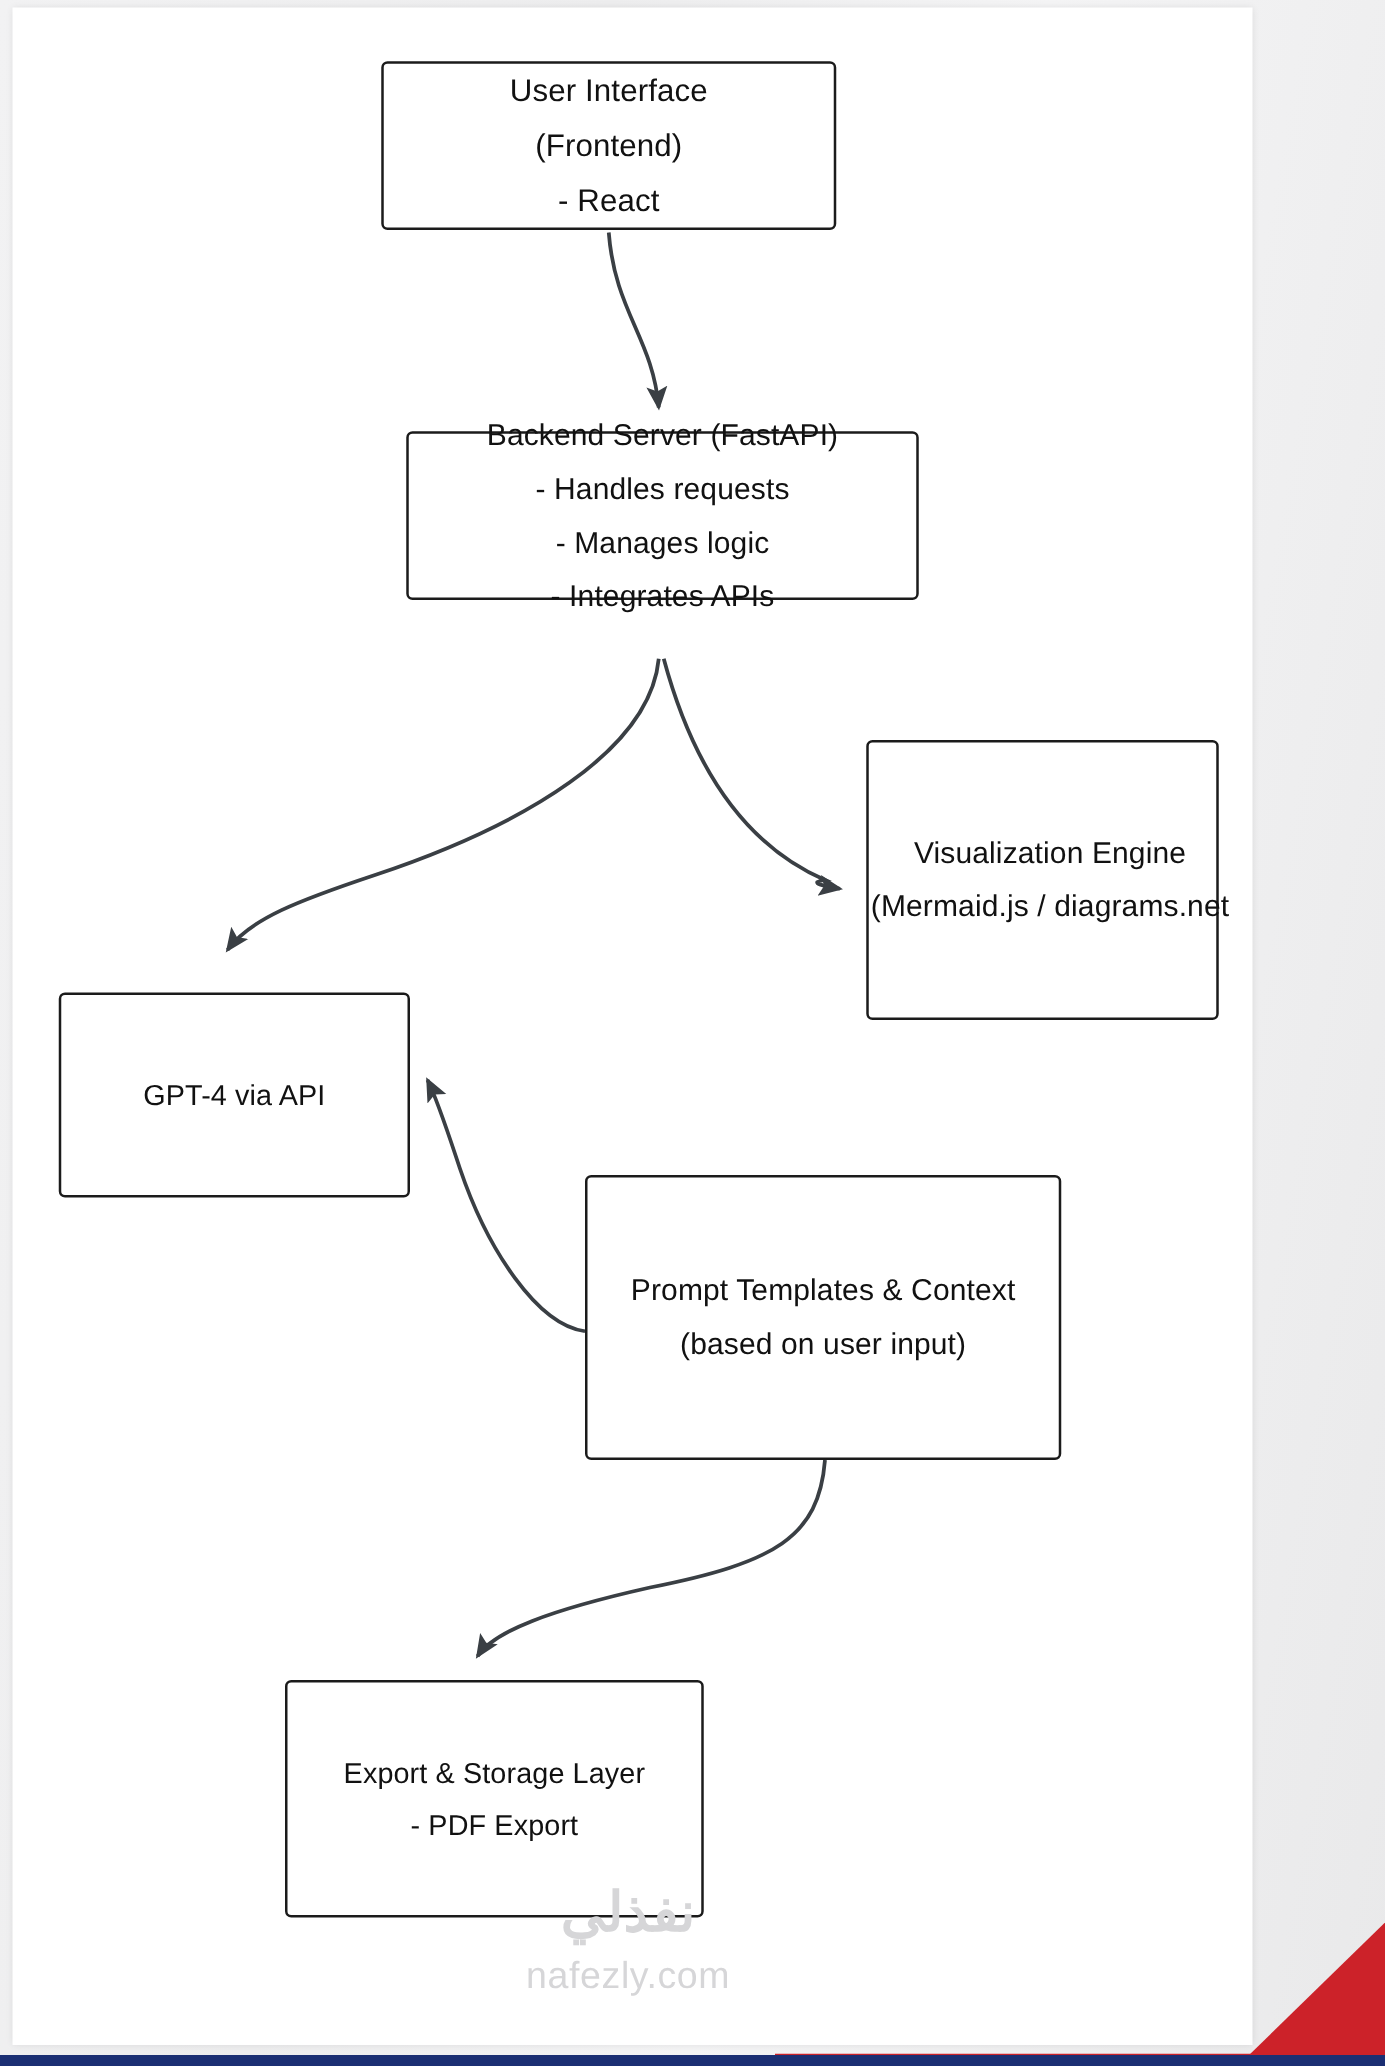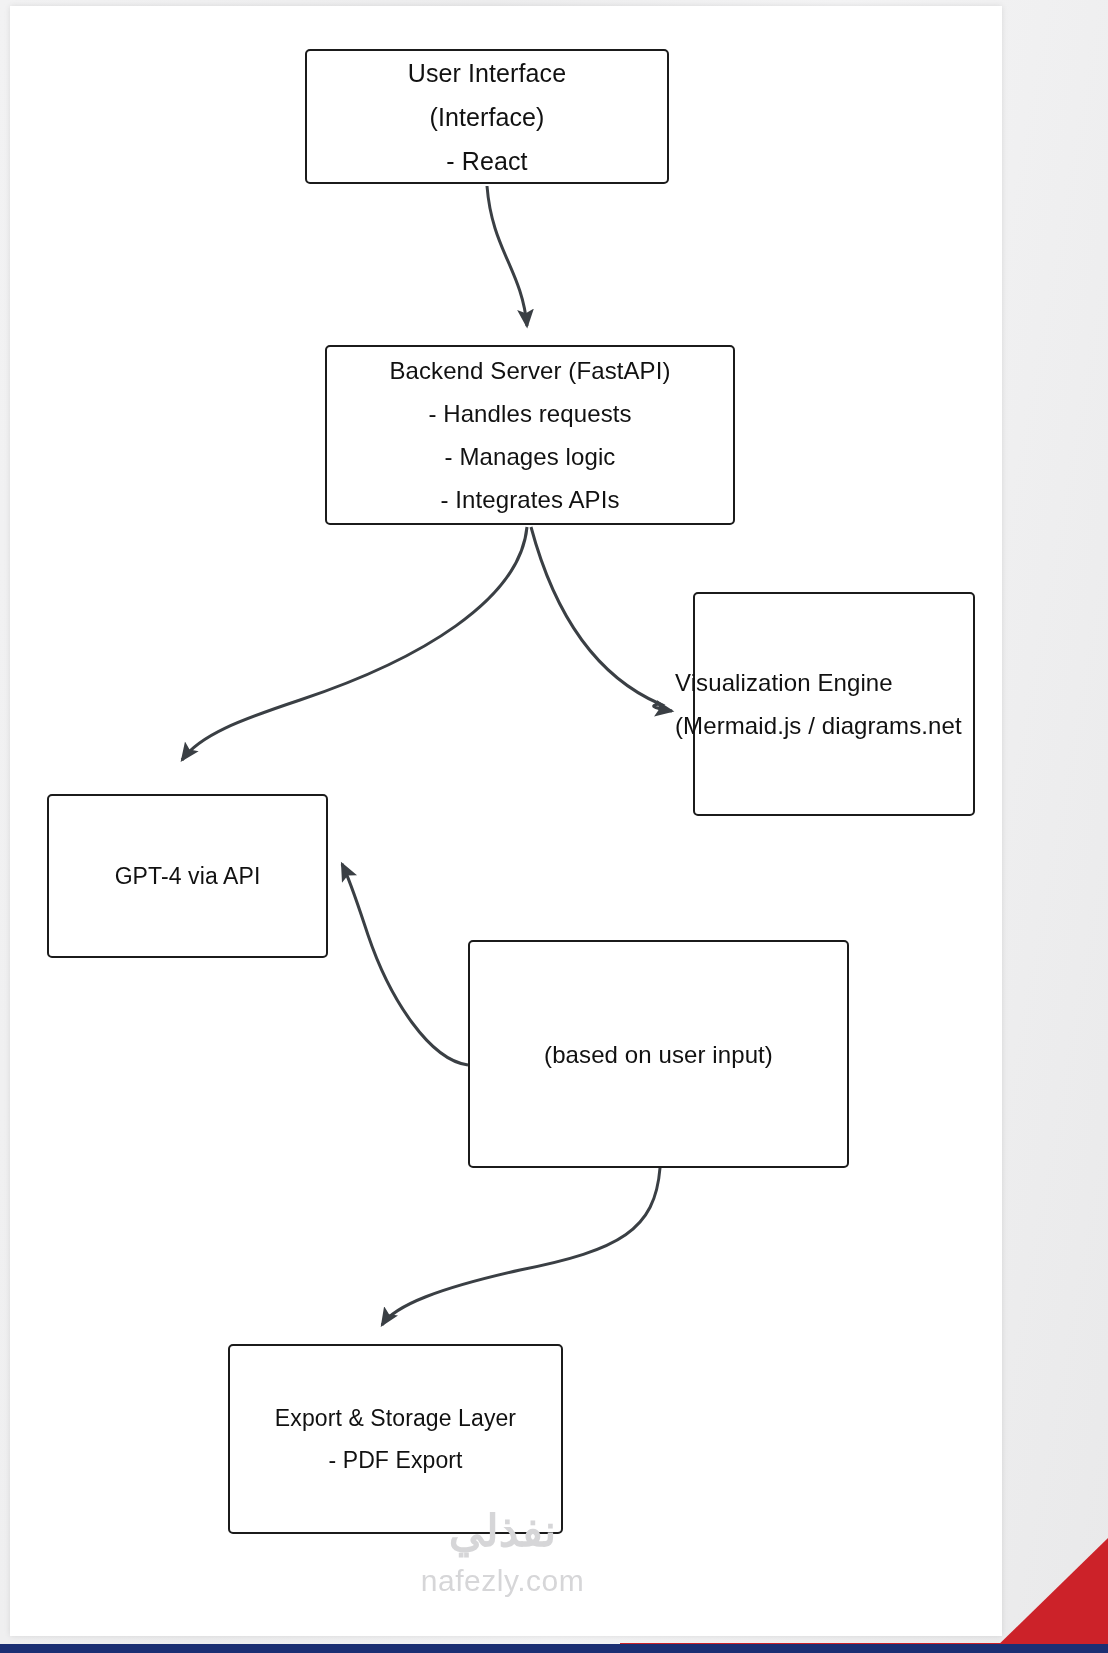--- a/index.html
+++ b/index.html
@@ -52,39 +52,39 @@
     position: absolute;
     box-sizing: border-box;
     background: #ffffff;
     border: 2px solid #1b1b1b;
     border-radius: 5px;
     display: flex;
     flex-direction: column;
     align-items: center;
     justify-content: center;
     color: #111111;
-    text-align: left;
+    text-align: center;
     letter-spacing: 0.1px;
   }
   .node .line {
     display: block;
     white-space: nowrap;
   }
   .node.overflow-text {
     overflow: visible;
   }
 
   
   .t25 { font-size: 25px; line-height: 44px; }
   .t24 { font-size: 24px; line-height: 43px; }
   .t23 { font-size: 23px; line-height: 42px; }
 
   
   #node-ui            { left: 305px;  top: 49px;   width: 364px; height: 135px; }
-  #node-backend       { left: 325px;  top: 345px;  width: 410px; height: 180px; }
+  #node-backend       { left: 325px;  top: 345px;  width: 410px; height: 135px; }
   #node-visualization { left: 693px;  top: 592px;  width: 282px; height: 224px; }
   #node-gpt4          { left: 47px;   top: 778px;  width: 281px; height: 164px; margin-top: 16px; }
   #node-prompt        { left: 468px;  top: 940px;  width: 381px; height: 228px; }
   #node-export        { left: 228px;  top: 1344px; width: 335px; height: 190px; }
 
   #node-visualization .stack {
     width: 330px;
     margin-left: 12px;
   }
 
@@ -168,21 +168,21 @@
 
     <path d="M 531,527 C 556,620 600,678 660,704 C 645,706 660,709 672,711" fill="none" stroke="#3a3f44" stroke-width="3" marker-end="url(#arrowhead)"></path>
 
     <path d="M 468,1065 C 430,1060 390,1000 368,935 C 358,905 350,880 342,864" fill="none" stroke="#3a3f44" stroke-width="3" marker-end="url(#arrowhead)"></path>
 
     <path d="M 660,1168 C 655,1230 620,1250 520,1270 C 440,1288 395,1305 382,1325" fill="none" stroke="#3a3f44" stroke-width="3" marker-end="url(#arrowhead)"></path>
   </svg>
 
   <div class="node t25" id="node-ui">
     <span class="line">User Interface</span>
-    <span class="line">(Interface)</span>
+    <span class="line">(Frontend)</span>
     <span class="line">- React</span>
   </div>
 
   <div class="node t24" id="node-backend">
     <span class="line">Backend Server (FastAPI)</span>
     <span class="line">- Handles requests</span>
     <span class="line">- Manages logic</span>
     <span class="line">- Integrates APIs</span>
   </div>
 
@@ -191,20 +191,21 @@
       <span class="line">Visualization Engine</span>
       <span class="line">(Mermaid.js / diagrams.net</span>
     </div>
   </div>
 
   <div class="node t23" id="node-gpt4">
     <span class="line">GPT-4 via API</span>
   </div>
 
   <div class="node t24" id="node-prompt">
+    <span class="line">Prompt Templates &amp; Context</span>
     <span class="line">(based on user input)</span>
   </div>
 
   <div class="node t23" id="node-export">
     <span class="line">Export &amp; Storage Layer</span>
     <span class="line">- PDF Export</span>
   </div>
 
 </div>
 

